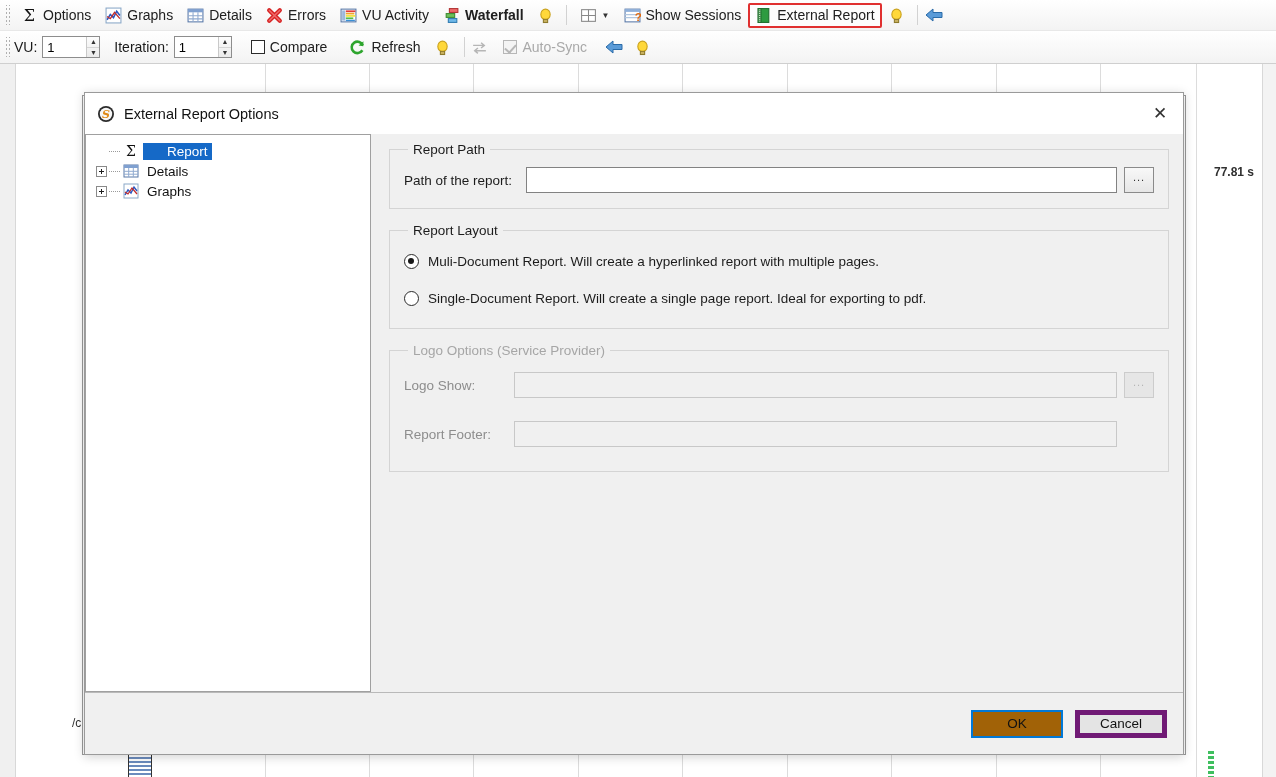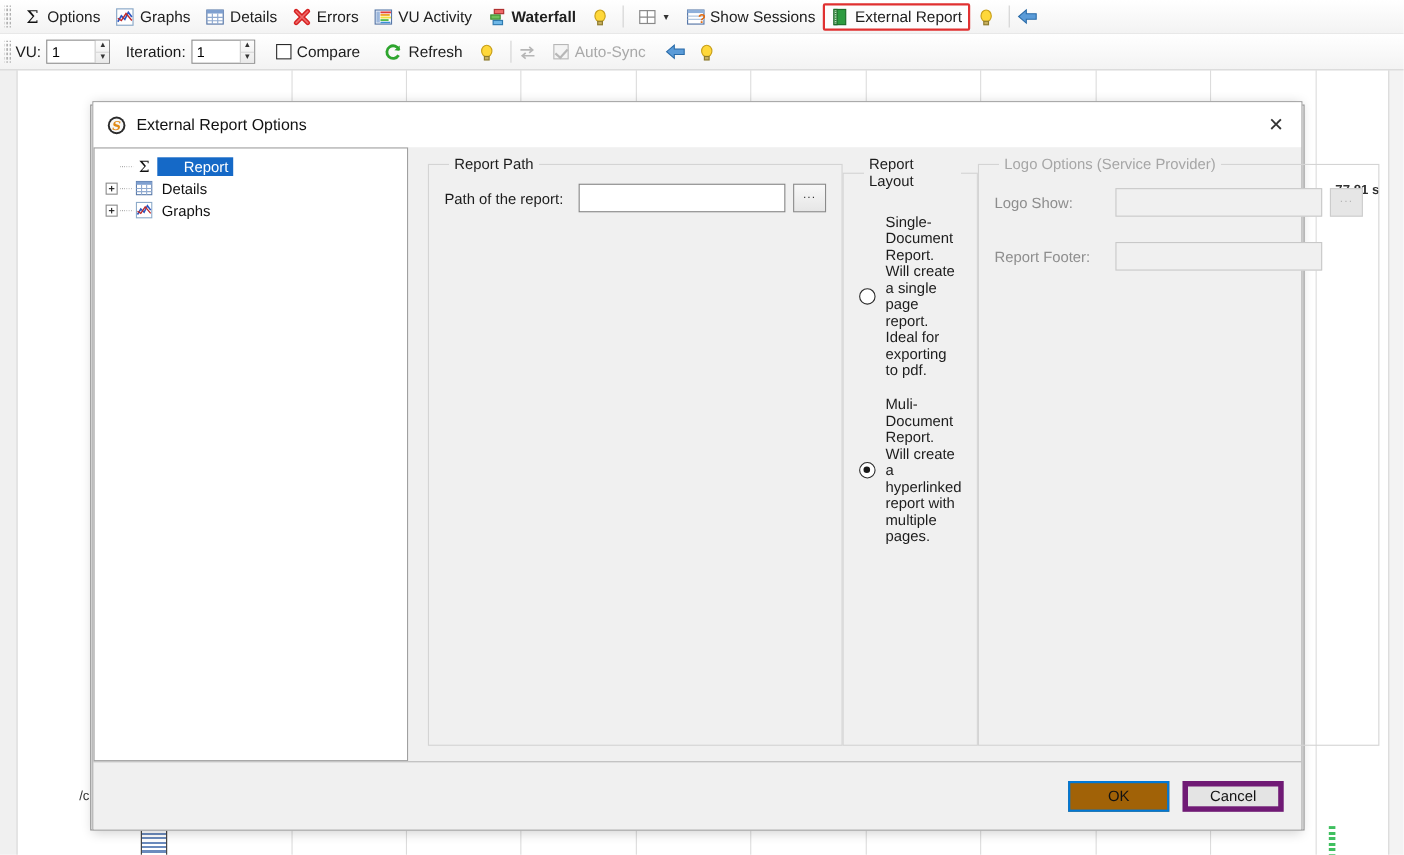--- a/index.html
+++ b/index.html
@@ -184,21 +184,21 @@
     background-image: linear-gradient(90deg,#9a9a9a 1px, transparent 1px);
     background-size: 2px 1px;
   }
   .tw-icon { width: 16px; height: 16px; margin: 0 4px 0 2px; flex: 0 0 auto; }
   .tw-label { padding: 0 4px; line-height: 17px; }
   .tw-label.selected { background: #1569c7; color: #ffffff; padding-left: 24px; }
 
   
   #content-pane {
     flex: 1 1 auto; background: #f0f0f0;
-    display: flex; flex-direction: row;
+    display: flex; flex-direction: column;
     padding: 8px 14px 0 18px;
     min-width: 0;
   }
 
   fieldset.group {
     border: 1px solid #d4d4d4;
     margin: 0 0 14px 0; padding: 0 14px 14px 14px;
     position: relative;
   }
   fieldset.group > legend {
@@ -503,27 +503,27 @@
           <legend>Report Path</legend>
           <div class="row" style="margin-top:10px;margin-bottom:1px;">
             <span class="row-label" style="width:122px">Path of the report:</span>
             <input class="textbox" value="" style="">
             <div class="browse-btn">...</div>
           </div>
         </fieldset>
 
         <fieldset class="group">
           <legend>Report Layout</legend>
+          <div class="radio-row" style="margin-top:16px">
+            <span class="radio checked"></span>
+            <span class="radio-label">Muli-Document Report. Will create a hyperlinked report with multiple pages.</span>
+          </div>
           <div class="radio-row" style="margin-top:22px;margin-bottom:8px">
             <span class="radio"></span>
             <span class="radio-label">Single-Document Report. Will create a single page report. Ideal for exporting to pdf.</span>
-          </div>
-          <div class="radio-row" style="margin-top:16px">
-            <span class="radio checked"></span>
-            <span class="radio-label">Muli-Document Report. Will create a hyperlinked report with multiple pages.</span>
           </div>
         </fieldset>
 
         <fieldset class="group disabled">
           <legend>Logo Options (Service Provider)</legend>
           <div class="row" style="margin-top:14px">
             <span class="row-label dis" style="width:110px">Logo Show:</span>
             <input class="textbox disabled" disabled="" value="" style="">
             <div class="browse-btn disabled">...</div>
           </div>

